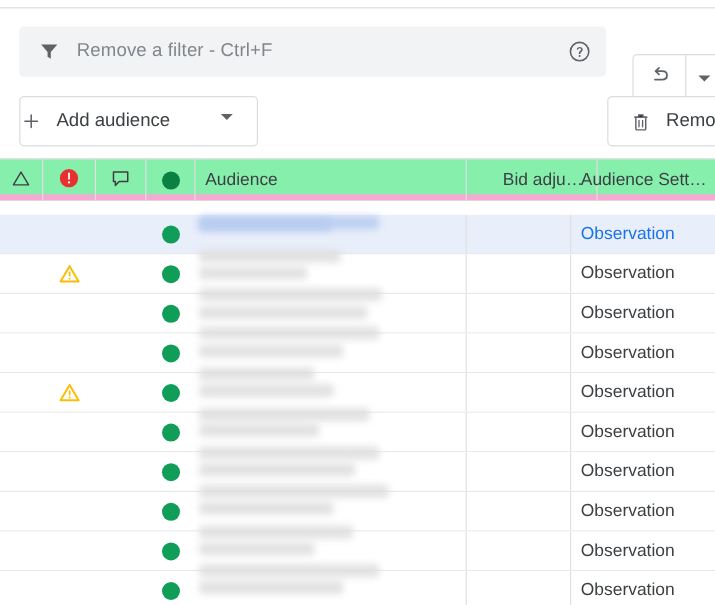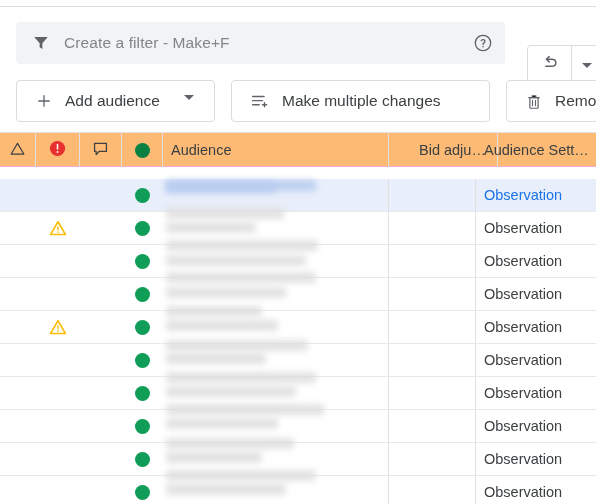--- a/index.html
+++ b/index.html
@@ -54,36 +54,36 @@
   }
 
   
   .action-row { position: absolute; left: 0; top: 80px; width: 596px; height: 42px; }
   .btn {
     position: absolute; top: 0; height: 42px;
     background: #fff; border: 1px solid #dadce0; border-radius: 4px;
     display: flex; align-items: center;
     font-size: 15.5px; color: #3c4043; white-space: nowrap;
   }
-  .btn-add { left: 16px; width: 199px; padding-left: 18px; }
+  .btn-add { left: 16px; width: 199px; }
   .btn-multi { left: 231px; width: 259px; padding-left: 18px; }
   .btn-remove { left: 506px; width: 120px; padding-left: 18px; }
   .btn .lbl { margin-left: 12px; }
   .btn-add .add-caret {
     position: absolute; right: 20px; top: 19px;
   }
   .plus-icon { width: 18px; height: 18px; }
   .multi-icon { width: 20px; height: 18px; }
   .trash-icon { width: 18px; height: 19px; }
 
   
   .table { position: absolute; left: 0; top: 132px; width: 596px; }
   .thead {
-    position: relative; height: 35px; background: #fdba74;
-    border-top: 1px solid #e0e0e0; border-bottom: 1px solid #f9a8d4;
+    position: relative; height: 35px; background: #86efac;
+    border-top: 1px solid #e0e0e0; border-bottom: 5px solid #f9a8d4;
   }
   .hcell {
     position: absolute; top: 0; height: 34px;
     display: flex; align-items: center;
     font-size: 14.5px; color: #3c4043; font-weight: 500;
     border-right: 1px solid #e0e0e0;
     overflow: hidden; white-space: nowrap;
   }
   .hcell.icon-h { justify-content: center; }
   .hcell.noborder { border-right: none; }
@@ -140,21 +140,21 @@
 
   <div class="top-rule"></div>
 
   <div class="filter-row">
     <div class="filter-field">
       <span class="funnel-icon">
         <svg viewBox="0 0 24 24" width="18" height="18" aria-hidden="true">
           <path fill="#5f6368" d="M3 4h18l-7.2 8.4V20l-3.6-2.2v-5.4z"></path>
         </svg>
       </span>
-      <span class="filter-placeholder">Create a filter - Make+F</span>
+      <span class="filter-placeholder">Remove a filter - Ctrl+F</span>
       <span class="help-icon">
         <svg viewBox="0 0 24 24" width="20" height="20" aria-hidden="true">
           <circle cx="12" cy="12" r="9.2" fill="none" stroke="#5f6368" stroke-width="1.6"></circle>
           <path fill="#5f6368" d="M11.2 14.4h1.6v-.4c0-.7.3-1.1 1-1.7.8-.7 1.3-1.3 1.3-2.4 0-1.6-1.2-2.6-3-2.6-1.7 0-2.9 1-3 2.7h1.6c.05-.85.6-1.3 1.4-1.3.8 0 1.3.45 1.3 1.2 0 .6-.3.95-.95 1.5-.8.7-1.25 1.25-1.25 2.3zM12 17.5a1 1 0 1 0 0-2 1 1 0 0 0 0 2z"></path>
         </svg>
       </span>
     </div>
 
     <div class="undo-group">
       <div class="undo-btn">
@@ -178,29 +178,20 @@
         <svg viewBox="0 0 24 24" width="18" height="18" aria-hidden="true">
           <path stroke="#5f6368" stroke-width="1.7" stroke-linecap="round" d="M12 5v14M5 12h14"></path>
         </svg>
       </span>
       <span class="lbl">Add audience</span>
       <span class="add-caret">
         <span class="caret"></span>
       </span>
     </div>
 
-    <div class="btn btn-multi">
-      <span class="multi-icon">
-        <svg viewBox="0 0 24 22" width="20" height="18" aria-hidden="true">
-          <path stroke="#5f6368" stroke-width="1.7" stroke-linecap="round" d="M3 5.5h14M3 10.5h12M3 15.5h8"></path>
-          <path stroke="#5f6368" stroke-width="1.7" stroke-linecap="round" d="M17.5 13v5M15 15.5h5"></path>
-        </svg>
-      </span>
-      <span class="lbl">Make multiple changes</span>
-    </div>
 
     <div class="btn btn-remove">
       <span class="trash-icon">
         <svg viewBox="0 0 24 24" width="18" height="19" aria-hidden="true">
           <path fill="none" stroke="#5f6368" stroke-width="1.6" d="M6.5 6.8h11v13a1.2 1.2 0 0 1-1.2 1.2H7.7a1.2 1.2 0 0 1-1.2-1.2z"></path>
           <path stroke="#5f6368" stroke-width="1.5" stroke-linecap="round" d="M5 6.8h14M10 10.5v7M14 10.5v7M9.6 6.6V4.4h4.8v2.2"></path>
         </svg>
       </span>
       <span class="lbl">Remove</span>
     </div>

